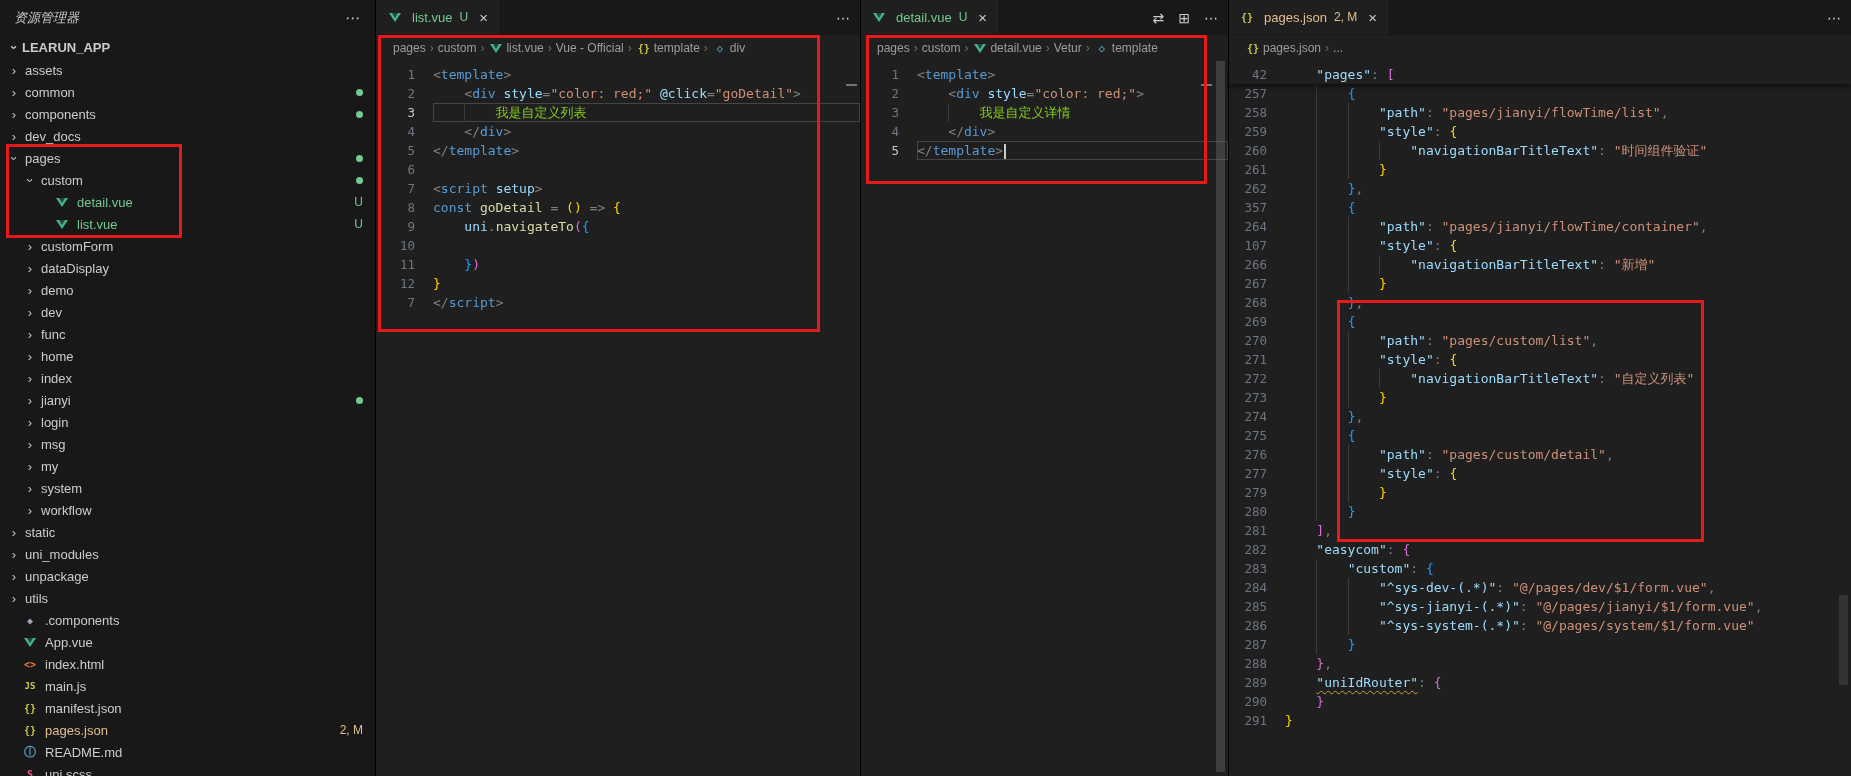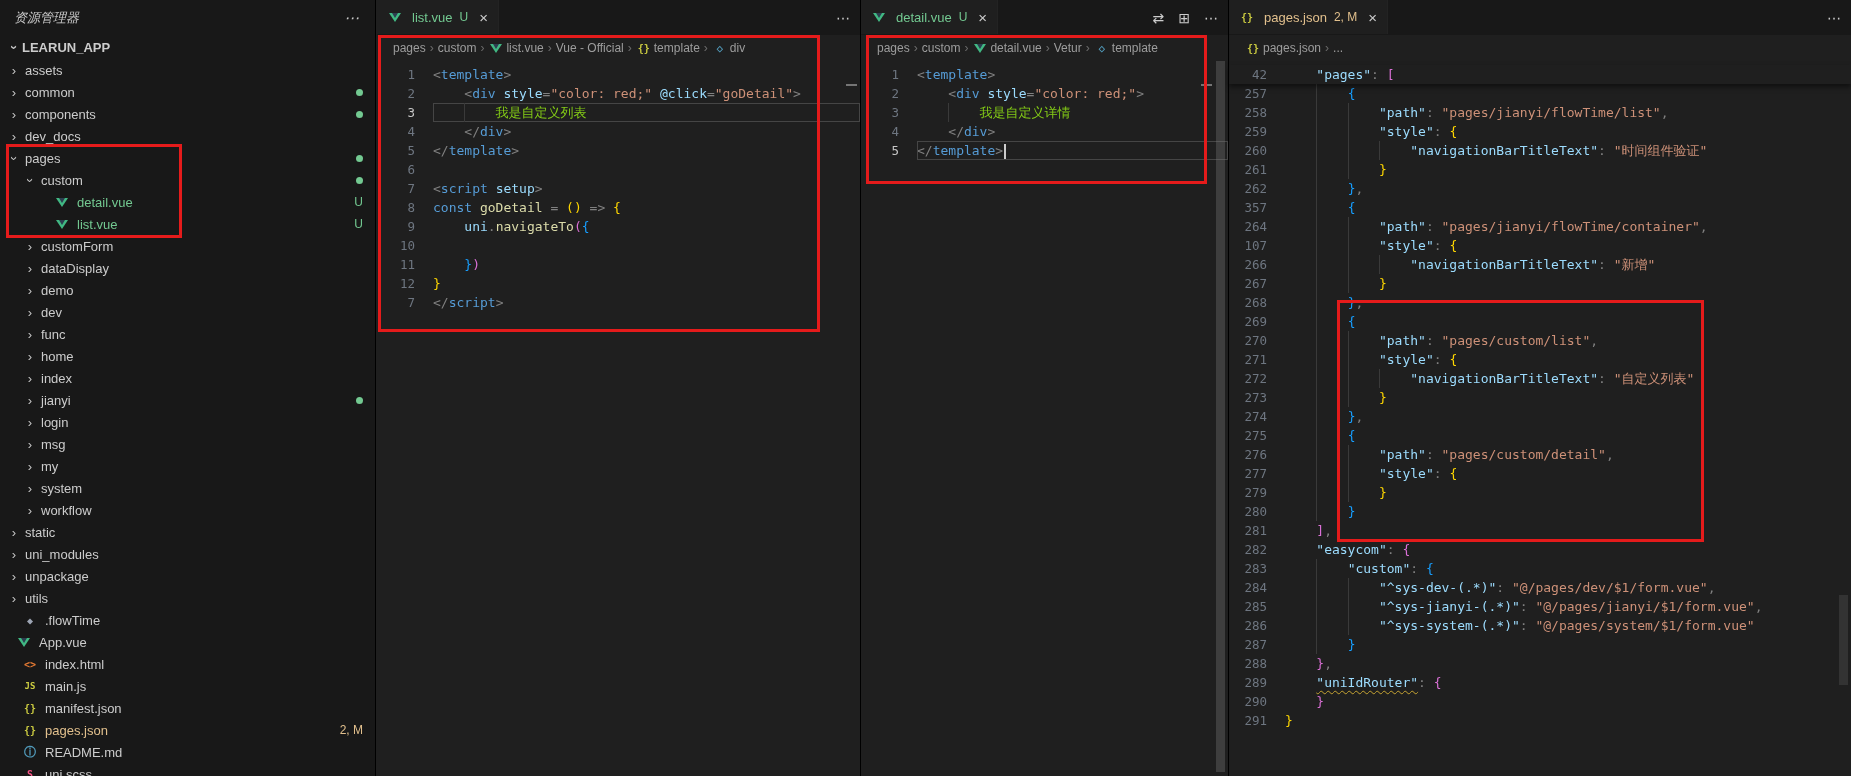--- a/index.html
+++ b/index.html
@@ -244,23 +244,23 @@
         <span class="chev">›</span>
         <span class="tree-label">unpackage</span>
       </div>
       <div class="tree-row" style="padding-left: 6px;">
         <span class="chev">›</span>
         <span class="tree-label">utils</span>
       </div>
       <div class="tree-row" style="padding-left: 6px;">
         <span class="chev"></span>
         <span class="fi fi-git">◆</span>
-        <span class="tree-label">.flowTime</span>
-      </div>
-      <div class="tree-row" style="">
+        <span class="tree-label">.components</span>
+      </div>
+      <div class="tree-row" style="padding-left: 6px;">
         <span class="chev"></span>
         <span class="fi fi-vue"></span>
         <span class="tree-label">App.vue</span>
       </div>
       <div class="tree-row" style="padding-left: 6px;">
         <span class="chev"></span>
         <span class="fi fi-html">&lt;&gt;</span>
         <span class="tree-label">index.html</span>
       </div>
       <div class="tree-row" style="padding-left: 6px;">

